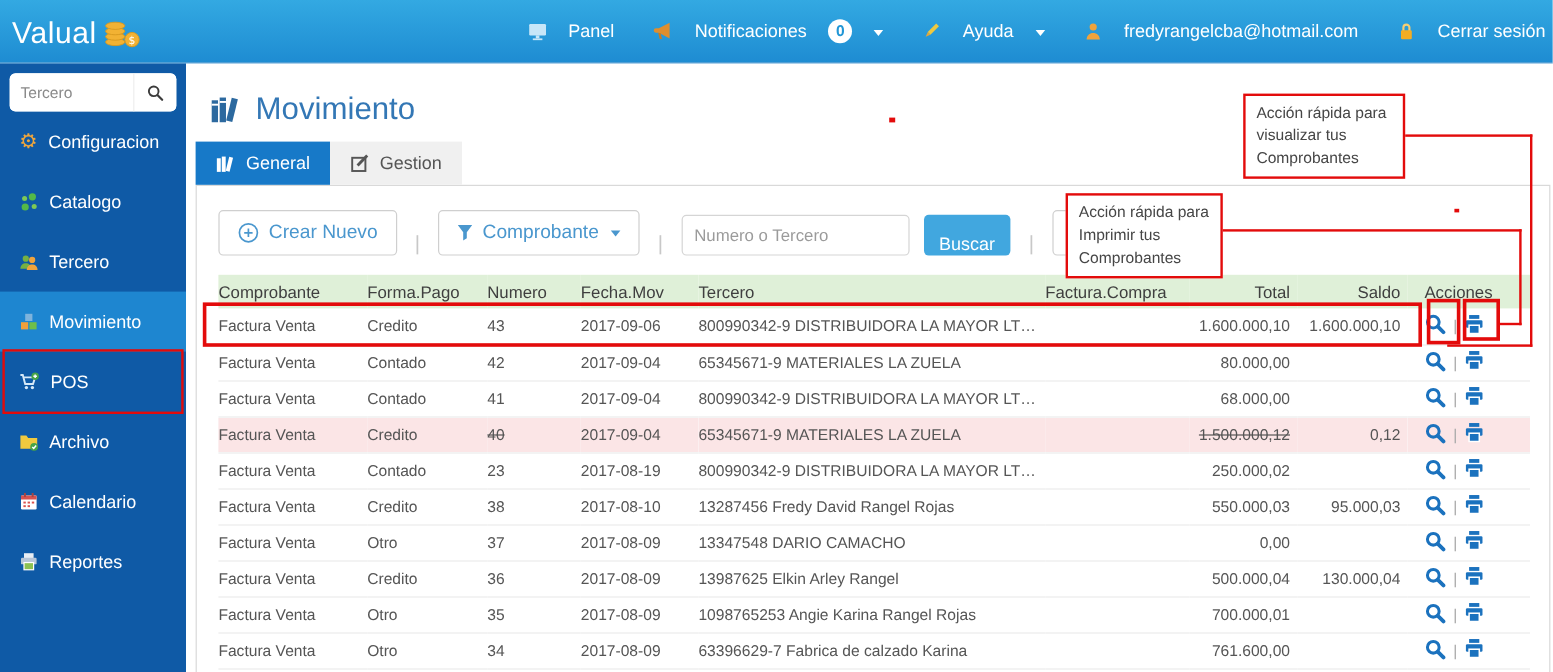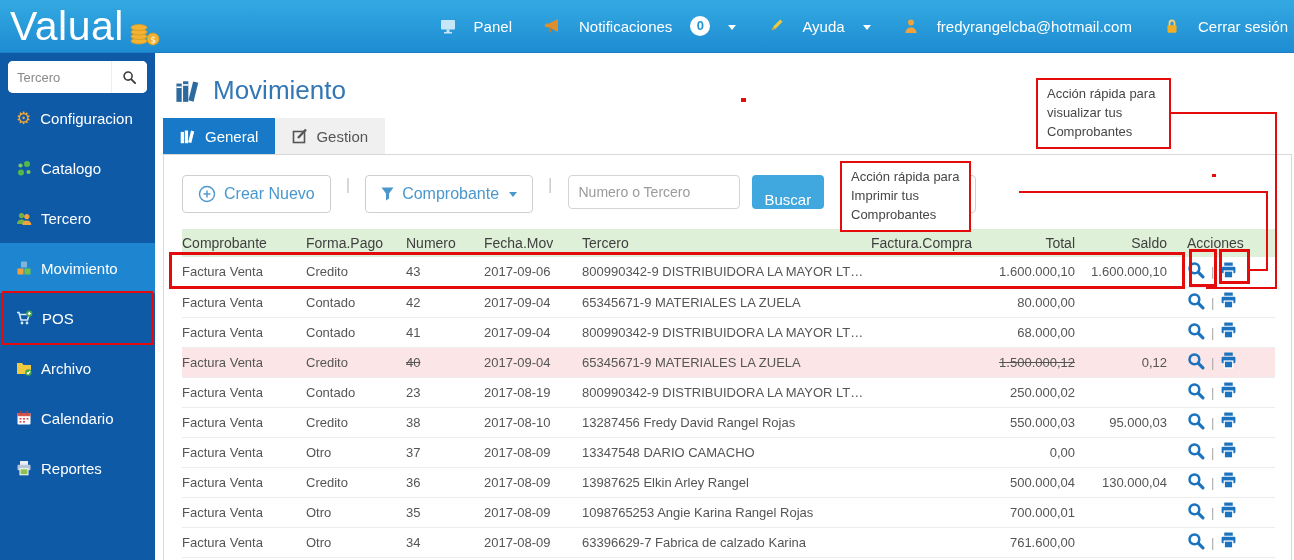--- a/index.html
+++ b/index.html
@@ -3,21 +3,21 @@
 <meta charset="utf-8">
 <style>
   * { margin:0; padding:0; box-sizing:border-box; }
   html,body { width:1294px; height:560px; overflow:hidden; }
   body { font-family:"Liberation Sans", sans-serif; background:#fff; position:relative; }
 
   
   .navbar { height:53px; background:linear-gradient(#33a9e2,#1e8cd2); border-bottom:1px solid #1b7ec6;
             display:flex; align-items:center; padding:0 6px 0 10px; }
   .brand { display:flex; align-items:flex-end; gap:2px; cursor:pointer; }
-  .brand-name { color:#fff; font-size:41px; line-height:1; letter-spacing:.5px; }
+  .brand-name { color:#fff; font-size:25px; line-height:1; letter-spacing:.5px; }
   .nav-menu { margin-left:auto; display:flex; align-items:center; gap:32px; color:#fff; font-size:15px; white-space:nowrap; }
   .nav-item { display:flex; align-items:center; gap:18px; cursor:pointer; }
   .badge { background:#fff; color:#2196d6; border-radius:50%; width:20px; height:20px; line-height:20px;
            text-align:center; font-size:13px; font-weight:bold; }
   .caret { width:0; height:0; border-left:4px solid transparent; border-right:4px solid transparent;
            border-top:5px solid #fff; margin-top:2px; }
   .icon { display:inline-flex; align-items:center; justify-content:center; }
   .icon svg { display:block; }
 
   
@@ -36,25 +36,25 @@
 
   
   .main { flex:1; background:#fff; }
   .page-title { margin:22px 0 0 20px; display:flex; align-items:center; gap:10px; color:#3377b5; font-size:26px; }
   .tabs { margin:12px 0 0 8px; display:flex;text-align:center; }
   .tab { height:36px; display:flex; align-items:center; gap:8px; padding:0 17px; font-size:15px; cursor:pointer; }
   .tab.active { background:#1779c8; color:#fff; }
   .tab.inactive { background:#f0f0f0; color:#555; }
   .panel { margin-left:8px; width:1129px; height:440px; border:1px solid #d9d9d9; background:#fff; }
 
-  .toolbar { display:flex; align-items:flex-start; padding:20px 18px 0 18px; }
+  .toolbar { display:flex; align-items:flex-end; padding:20px 18px 0 18px; }
   .btn-outline { height:38px; display:flex; align-items:center; gap:8px; padding:0 15px; background:#fff;
                  border:1px solid #cfcfcf; border-radius:4px; color:#4a97ce; font-size:16px; cursor:pointer; }
   .tb-sep { color:#c8c8c8; font-size:17px; margin:0 15px; }
-  .field { height:34px; width:172px; border:1px solid #d5d5d5; border-radius:4px; padding:0 10px;
+  .field { height:34px; width:190px; border:1px solid #d5d5d5; border-radius:4px; padding:0 10px;
            font-size:14px; color:#8b5cf6; outline:none; }
   .field::placeholder { color:#9b9b9b; }
   .btn-primary { height:34px; margin-left:12px; padding:16px 13px; background:#41a7df; color:#fff; border:none;
                  border-radius:4px; font-size:15px; cursor:pointer; }
   .caret-blue { width:0; height:0; border-left:4px solid transparent; border-right:4px solid transparent;
                 border-top:5px solid #4a97ce; margin-left:2px; }
 
   table.grid { margin:16px 18px 0 18px; border-collapse:collapse; table-layout:fixed; width:1093px;
                font-size:13px; color:#555; }
   .grid th { background:#dff0d8; height:28px; font-weight:normal; font-size:14px; color:#3f3f3f;
@@ -597,21 +597,21 @@
                 </span>
               </td>
             </tr>
           </tbody>
       </table>
     </div>
   </div>
 </div>
 
 <div class="anno tooltip-box" style="left:1036px; top:78px;">Acción rápida para visualizar tus Comprobantes</div>
-<div class="anno tooltip-box" style="left:840px; top:161px; width:131px;">Acción rápida para Imprimir tus Comprobantes</div>
+<div class="anno tooltip-box" style="left:888px; top:161px; width:131px;">Acción rápida para Imprimir tus Comprobantes</div>
 
 <div class="anno rline" style="left:1171px; top:112px; width:106px; height:2px;"></div>
 <div class="anno rline" style="left:1275px; top:112px; width:2px; height:177px;"></div>
 <div class="anno rline" style="left:1206px; top:287px; width:71px; height:2px;"></div>
 <div class="anno rline" style="left:1019px; top:191px; width:249px; height:2px;"></div>
 <div class="anno rline" style="left:1266px; top:191px; width:2px; height:80px;"></div>
 <div class="anno rline" style="left:1249px; top:269px; width:19px; height:2px;"></div>
 
 <div class="anno rbox" style="left:169px; top:252px; width:1016px; height:37px;"></div>
 <div class="anno rbox" style="left:1189px; top:249px; width:28px; height:38px;"></div>

